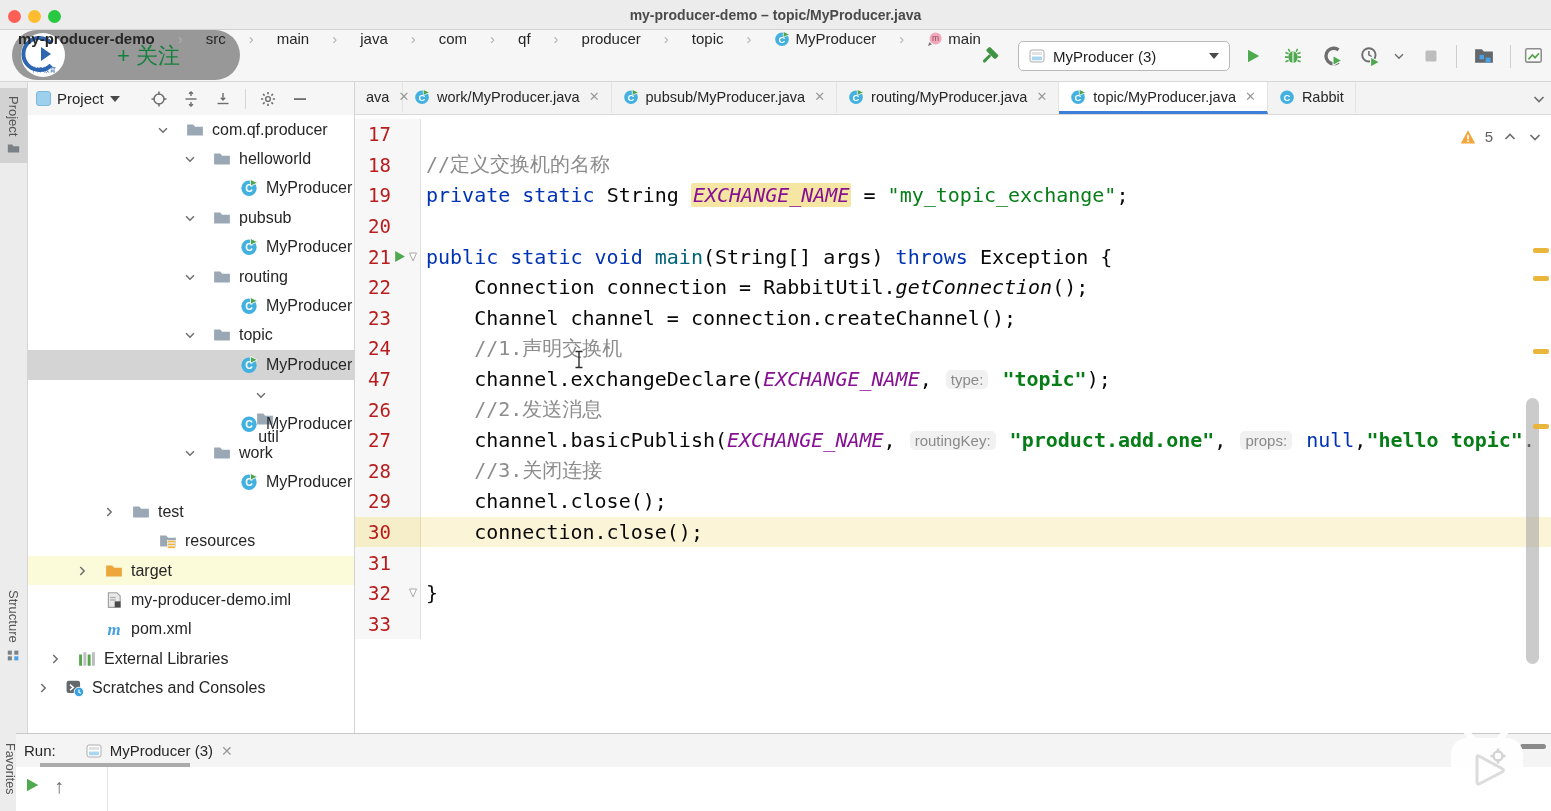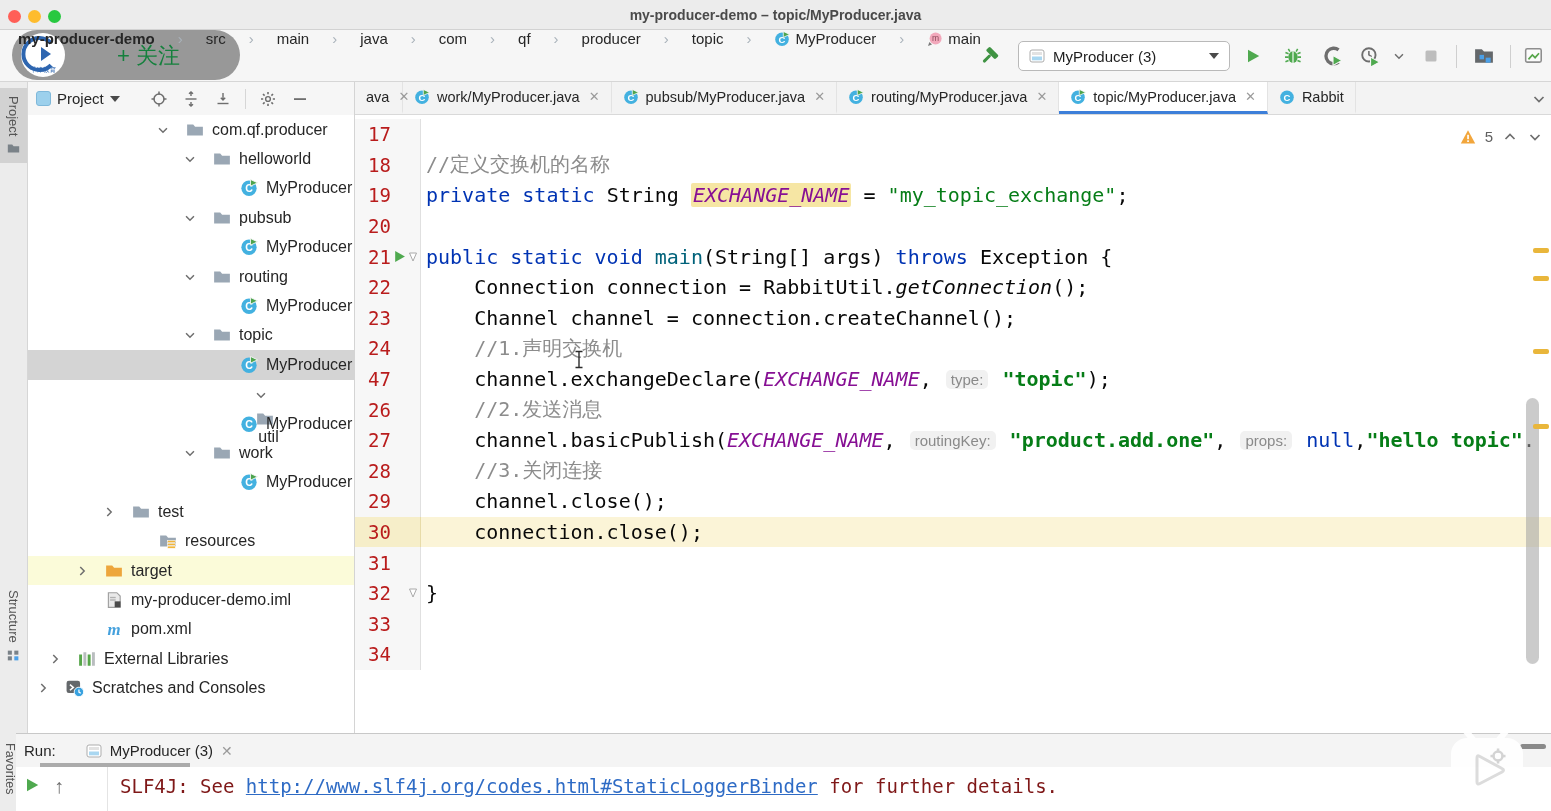--- a/index.html
+++ b/index.html
@@ -789,27 +789,20 @@
           </div>
           <div class="ctext"><span class="p">}</span></div>
         </div>
         <div class="crow">
           <div class="gut">
             <span class="lno">33</span>
             <span class="gicons"></span>
           </div>
           <div class="ctext"></div>
         </div>
-        <div class="crow">
-          <div class="gut">
-            <span class="lno">34</span>
-            <span class="gicons"></span>
-          </div>
-          <div class="ctext"></div>
-        </div>
       </div>
     <div class="inspect">
       <span id="warn-icon">
           <svg width="16" height="16" viewBox="0 0 16 16">
             <path d="M8 1.2L15.2 14.4H0.8z" fill="#F2A63C"></path>
             <rect x="7.2" y="5.8" width="1.7" height="4.4" fill="#FFF"></rect>
             <rect x="7.2" y="11.3" width="1.7" height="1.7" fill="#FFF"></rect>
           </svg>
         </span>
       <span class="cnt">5</span>
@@ -849,21 +842,20 @@
     </div>
     <div class="console">
       <div class="con-toolbar">
         <span id="con-run">
             <svg width="16" height="16" viewBox="0 0 16 16">
               <path d="M3 1.8L14.2 8 3 14.2z" fill="#4FA94F"></path>
             </svg>
           </span>
         <span style="font-size:20px;color:#6E6E6E;line-height:18px;">↑</span>
       </div>
-      <div class="con-text"><span class="cr">SLF4J: See </span><span class="clink">http://www.slf4j.org/codes.html#StaticLoggerBinder</span><span class="cr"> for further details.</span></div>
     </div>
   </div>
 
   <div class="follow-pill">
     <div class="logo-circle">
       <svg viewBox="0 0 44 44" width="44" height="44">
         <path d="M30 10 A16 16 0 1 0 30 32" fill="none" stroke="#2E66B0" stroke-width="4"></path>
         <path d="M20 14 L30 21 L20 28 Z" fill="#2E66B0"></path>
         <text x="22" y="39" font-size="6.5" fill="#2E66B0" text-anchor="middle" font-family="Liberation Sans">千锋教育</text>
       </svg>

